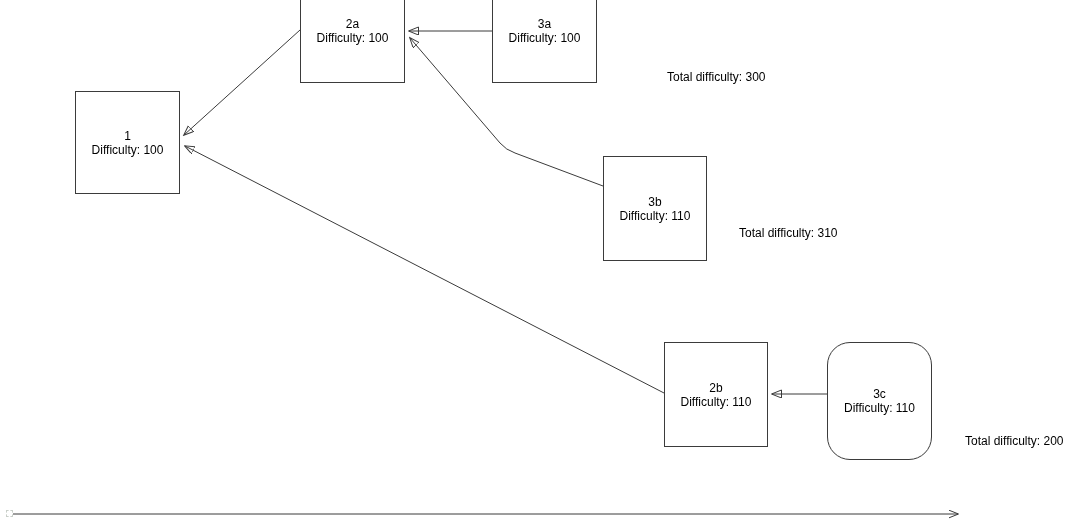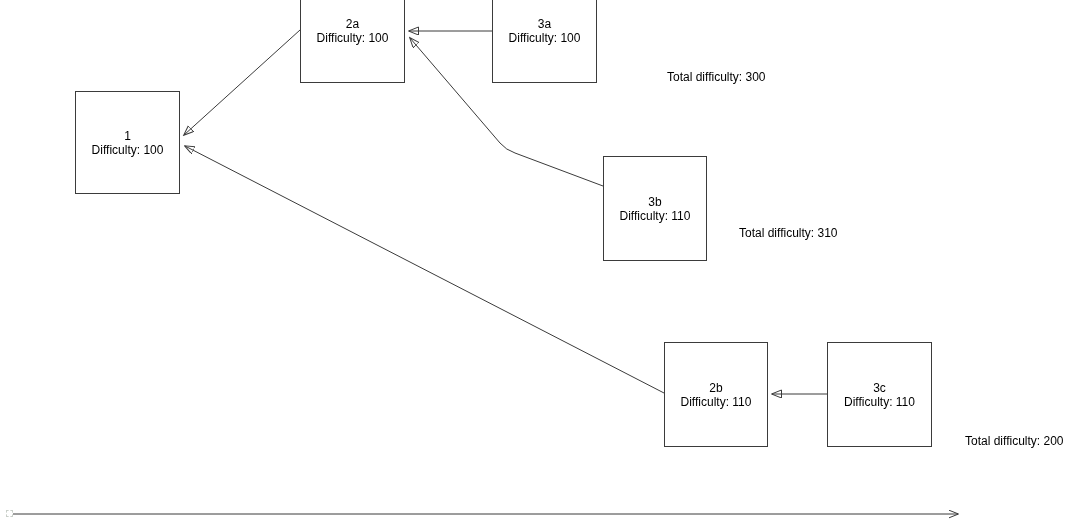--- a/index.html
+++ b/index.html
@@ -39,21 +39,21 @@
     text-align: center;
     font-size: 12px;
     line-height: 14px;
     color: #000000;
   }
   .node-1  { left: 75px;  top: 91px;   width: 105px; height: 103px; }
   .node-2a { left: 300px; top: -22px;  width: 105px; height: 105px; }
   .node-3a { left: 492px; top: -22px;  width: 105px; height: 105px; }
   .node-3b { left: 603px; top: 116px;  width: 104px; height: 105px; margin-top: 40px; }
   .node-2b { left: 664px; top: 342px;  width: 104px; height: 105px; }
-  .node-3c { left: 827px; top: 342px;  width: 105px; height: 105px; }
+  .node-3c { left: 827px; top: 342px;  width: 105px; height: 118px; border-radius: 23px; }
   .total-label {
     position: absolute;
     font-size: 12px;
     font-weight: normal;
     color: #000000;
     white-space: nowrap;
     margin-top: 46px;
   }
   .total-300 { left: 667px; top: 24px; }
   .total-310 { left: 739px; top: 180px; }

